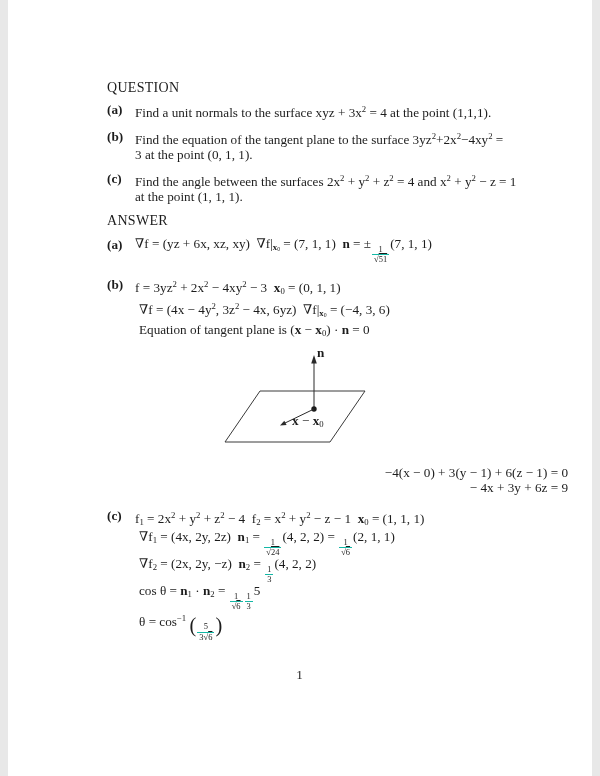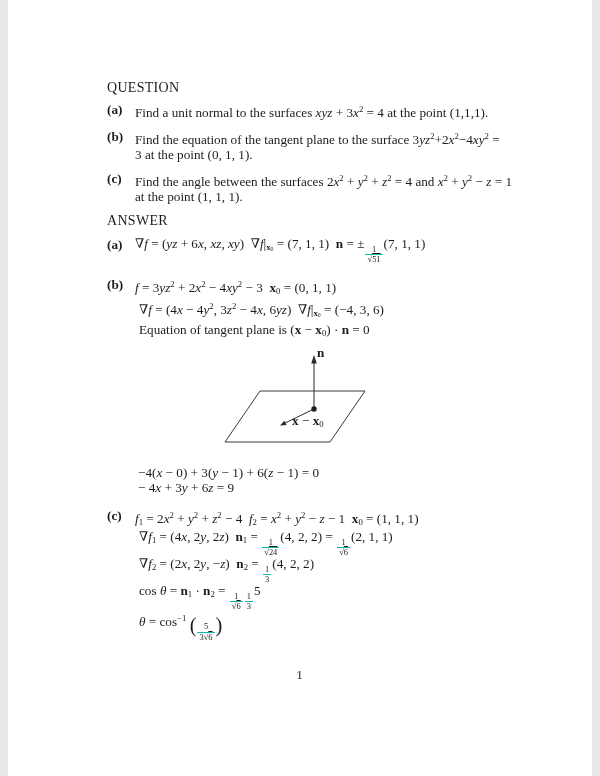--- a/index.html
+++ b/index.html
@@ -14,53 +14,53 @@
     overflow:hidden;
   }
   .block{position:absolute;left:99px;width:430px;}
   .heading{font-size:14px;letter-spacing:0.3px;}
   .item{display:flex;align-items:flex-start;}
   .ilabel{flex:0 0 28px;font-weight:bold;white-space:pre;}
   .ibody{flex:1;}
   .mline{white-space:pre-wrap;line-height:14.8px;min-height:14.8px;}
   .ans .mline + .mline{margin-left:4px;}
   .mr{font-style:normal;}
-  .mi{font-style:italic;}
+  .mi{}
   .mb{font-weight:bold;}
   .sup{font-size:0.66em;vertical-align:0.55em;letter-spacing:0;}
   .sub{font-size:0.66em;vertical-align:-0.25em;}
   .frac{
     display:inline-flex;flex-direction:column;align-items:center;
     vertical-align:-0.45em;font-size:0.64em;line-height:1.08;
     margin:0 1px;text-align:center;
   }
   .fnum{padding:0 2px;}
   .fden{border-top:1px solid #14b8a6;padding:0 2px;}
   .sqrt{white-space:nowrap;}
   .radicand{text-decoration:overline;}
   .bigp{font-size:1.55em;font-weight:normal;vertical-align:-0.28em;line-height:0;}
-  .eq-block{left:130px;}
+  .eq-block{left:130px;text-align:right;}
   .diagram{position:absolute;left:160px;top:342px;width:300px;height:122px;}
   .diagram svg{position:absolute;left:0;top:0;}
   .dlabel{position:absolute;font-size:13.2px;white-space:pre;}
   .n-label{left:149px;top:3px;}
   .vec-label{left:124px;top:71px;}
   .page-number{position:absolute;left:99px;top:667px;width:385px;text-align:center;}
 </style>
 </head>
 <body>
 
 <div class="page">
 
   <div class="block heading" style="top:80px">QUESTION</div>
 
   <div class="block item" style="top:102px">
     <span class="ilabel">(a)</span>
     <div class="ibody">
-      <div class="mline"><span class="mr">Find a unit normal to the surfaces </span><span class="mi">xyz</span><span class="mr"> + 3</span><span class="mi">x</span><span class="sup">2</span><span class="mr"> = 4 at the point (1,1,1).</span></div>
+      <div class="mline"><span class="mr">Find a unit normals to the surface </span><span class="mi">xyz</span><span class="mr"> + 3</span><span class="mi">x</span><span class="sup">2</span><span class="mr"> = 4 at the point (1,1,1).</span></div>
     </div>
   </div>
 
   <div class="block item" style="top:129px">
     <span class="ilabel">(b)</span>
     <div class="ibody">
       <div class="mline"><span class="mr">Find the equation of the tangent plane to the surface 3</span><span class="mi">yz</span><span class="sup">2</span><span class="mr">+2</span><span class="mi">x</span><span class="sup">2</span><span class="mr">−4</span><span class="mi">xy</span><span class="sup">2</span><span class="mr"> =</span></div>
       <div class="mline"><span class="mr">3 at the point (0, 1, 1).</span></div>
     </div>
   </div>

